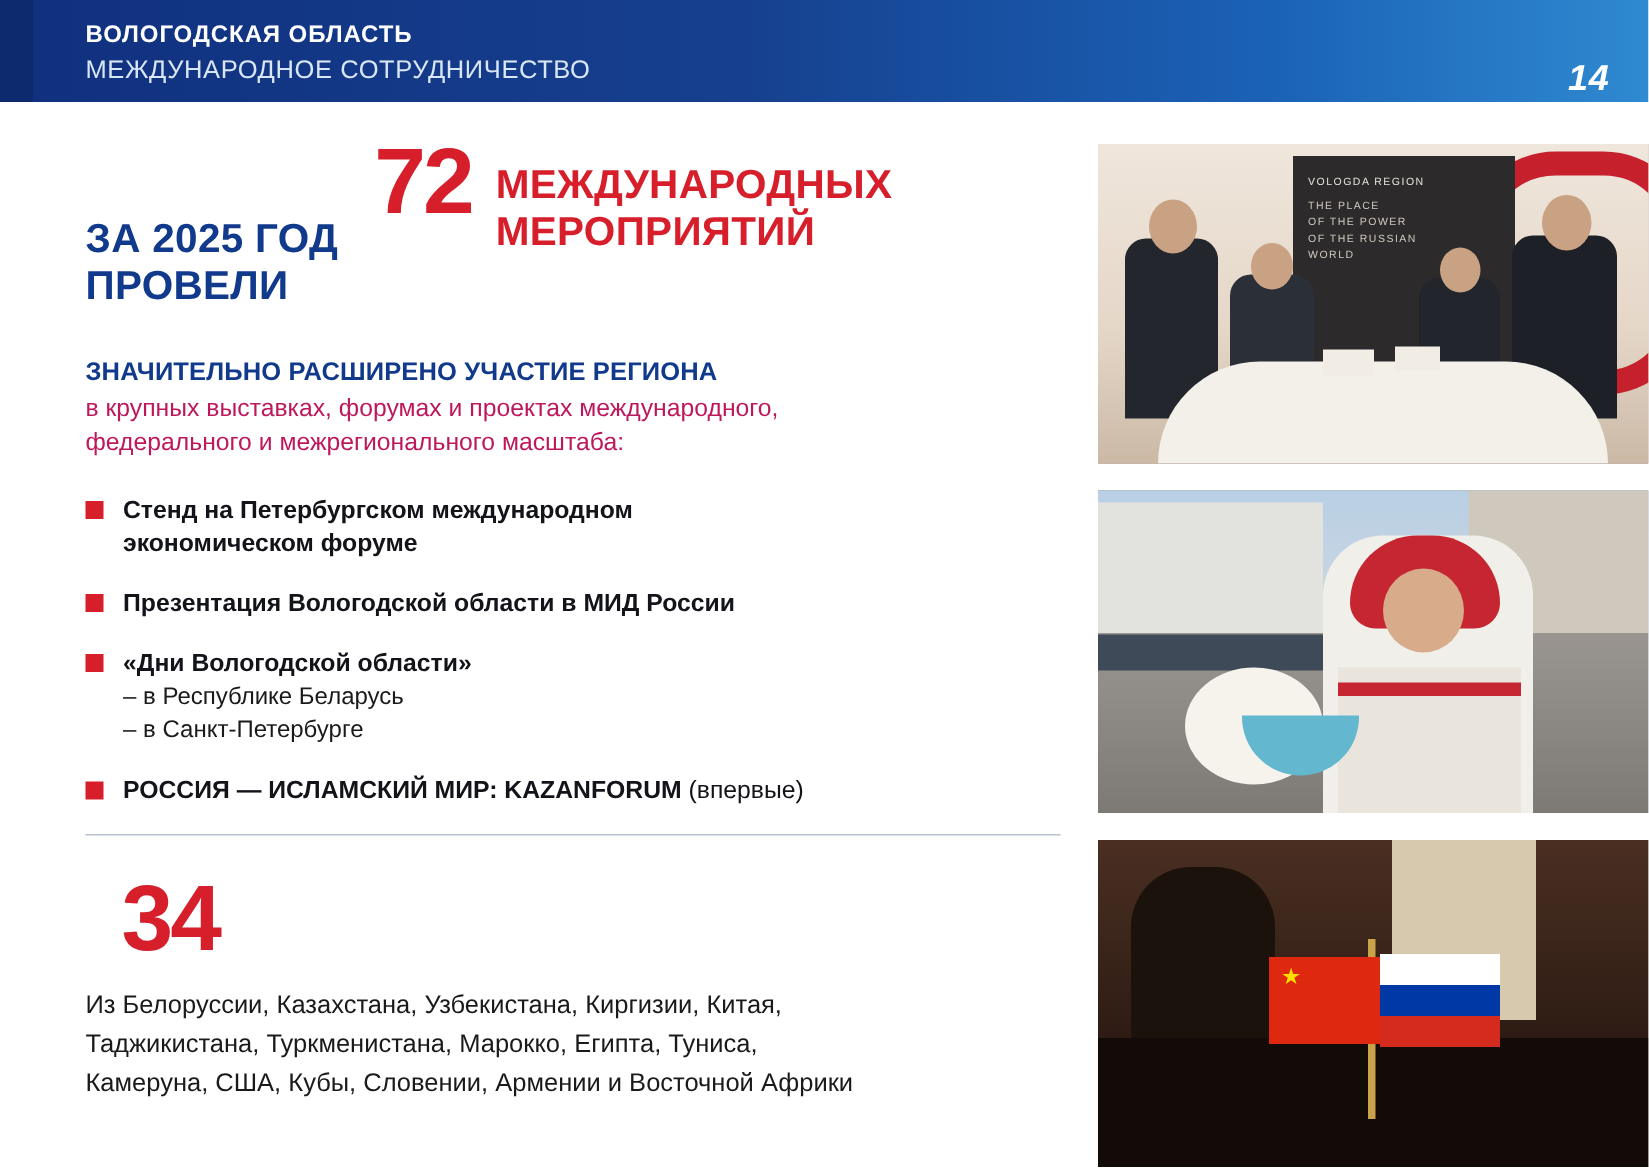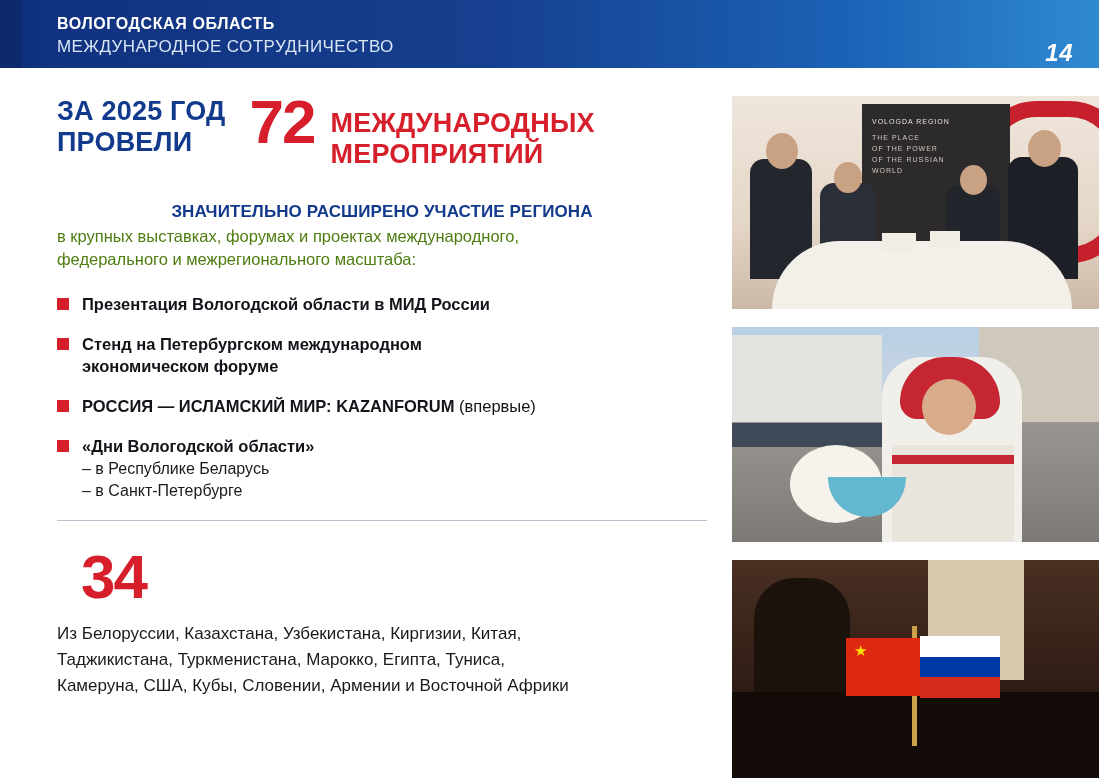--- a/index.html
+++ b/index.html
@@ -72,20 +72,21 @@
 
   .stat-block { display: flex; align-items: flex-start; }
   .stat-label {
     color: #123a8c;
     font-size: 27px;
     font-weight: bold;
     line-height: 31px;
     letter-spacing: 0.2px;
     padding-top: 4px;
     white-space: pre-line;
+    margin-top: 48px;
   }
   .stat-number {
     color: #d61f2b;
     font-size: 62px;
     font-weight: bold;
     line-height: 56px;
     letter-spacing: -2px;
     margin-left: 24px;
     margin-top: 2px;
   }
@@ -99,24 +100,23 @@
     margin-top: 16px;
     white-space: pre-line;
   }
 
   .para-heading {
     color: #123a8c;
     font-size: 17px;
     font-weight: bold;
     letter-spacing: 0.1px;
     margin-top: 32px;
-    text-align: center;
   }
   .para-body {
-    color: #4d7c0f;
+    color: #be185d;
     font-size: 16.5px;
     line-height: 23px;
     margin-top: 3px;
     white-space: pre-line;
   }
 
   .bullets { margin-top: 22px; }
   .bullet-row {
     display: flex;
     align-items: flex-start;
@@ -253,45 +253,45 @@
 
   <div class="para-heading">ЗНАЧИТЕЛЬНО РАСШИРЕНО УЧАСТИЕ РЕГИОНА</div>
   <div class="para-body">в крупных выставках, форумах и проектах международного,
 федерального и межрегионального масштаба:</div>
 
   <div class="bullets">
 
     <div class="bullet-row">
       <div class="bullet-marker"></div>
       <div>
-        <div class="bullet-main">Презентация Вологодской области в МИД России</div>
+        <div class="bullet-main">Стенд на Петербургском международном
+экономическом форуме</div>
       </div>
     </div>
 
     <div class="bullet-row">
       <div class="bullet-marker"></div>
       <div>
-        <div class="bullet-main">Стенд на Петербургском международном
-экономическом форуме</div>
-      </div>
-    </div>
-
-    <div class="bullet-row">
-      <div class="bullet-marker"></div>
-      <div>
-        <div class="bullet-main"><span>РОССИЯ — ИСЛАМСКИЙ МИР: KAZANFORUM</span><span class="normal"> (впервые)</span></div>
+        <div class="bullet-main">Презентация Вологодской области в МИД России</div>
       </div>
     </div>
 
     <div class="bullet-row">
       <div class="bullet-marker"></div>
       <div>
         <div class="bullet-main">«Дни Вологодской области»</div>
         <div class="bullet-sub">– в Республике Беларусь
 – в Санкт-Петербурге</div>
+      </div>
+    </div>
+
+    <div class="bullet-row">
+      <div class="bullet-marker"></div>
+      <div>
+        <div class="bullet-main"><span>РОССИЯ — ИСЛАМСКИЙ МИР: KAZANFORUM</span><span class="normal"> (впервые)</span></div>
       </div>
     </div>
 
   </div>
 
   <div class="divider"></div>
 
   <div class="bottom-block">
     <div class="stat-block">
       <div class="stat-number">34</div>

